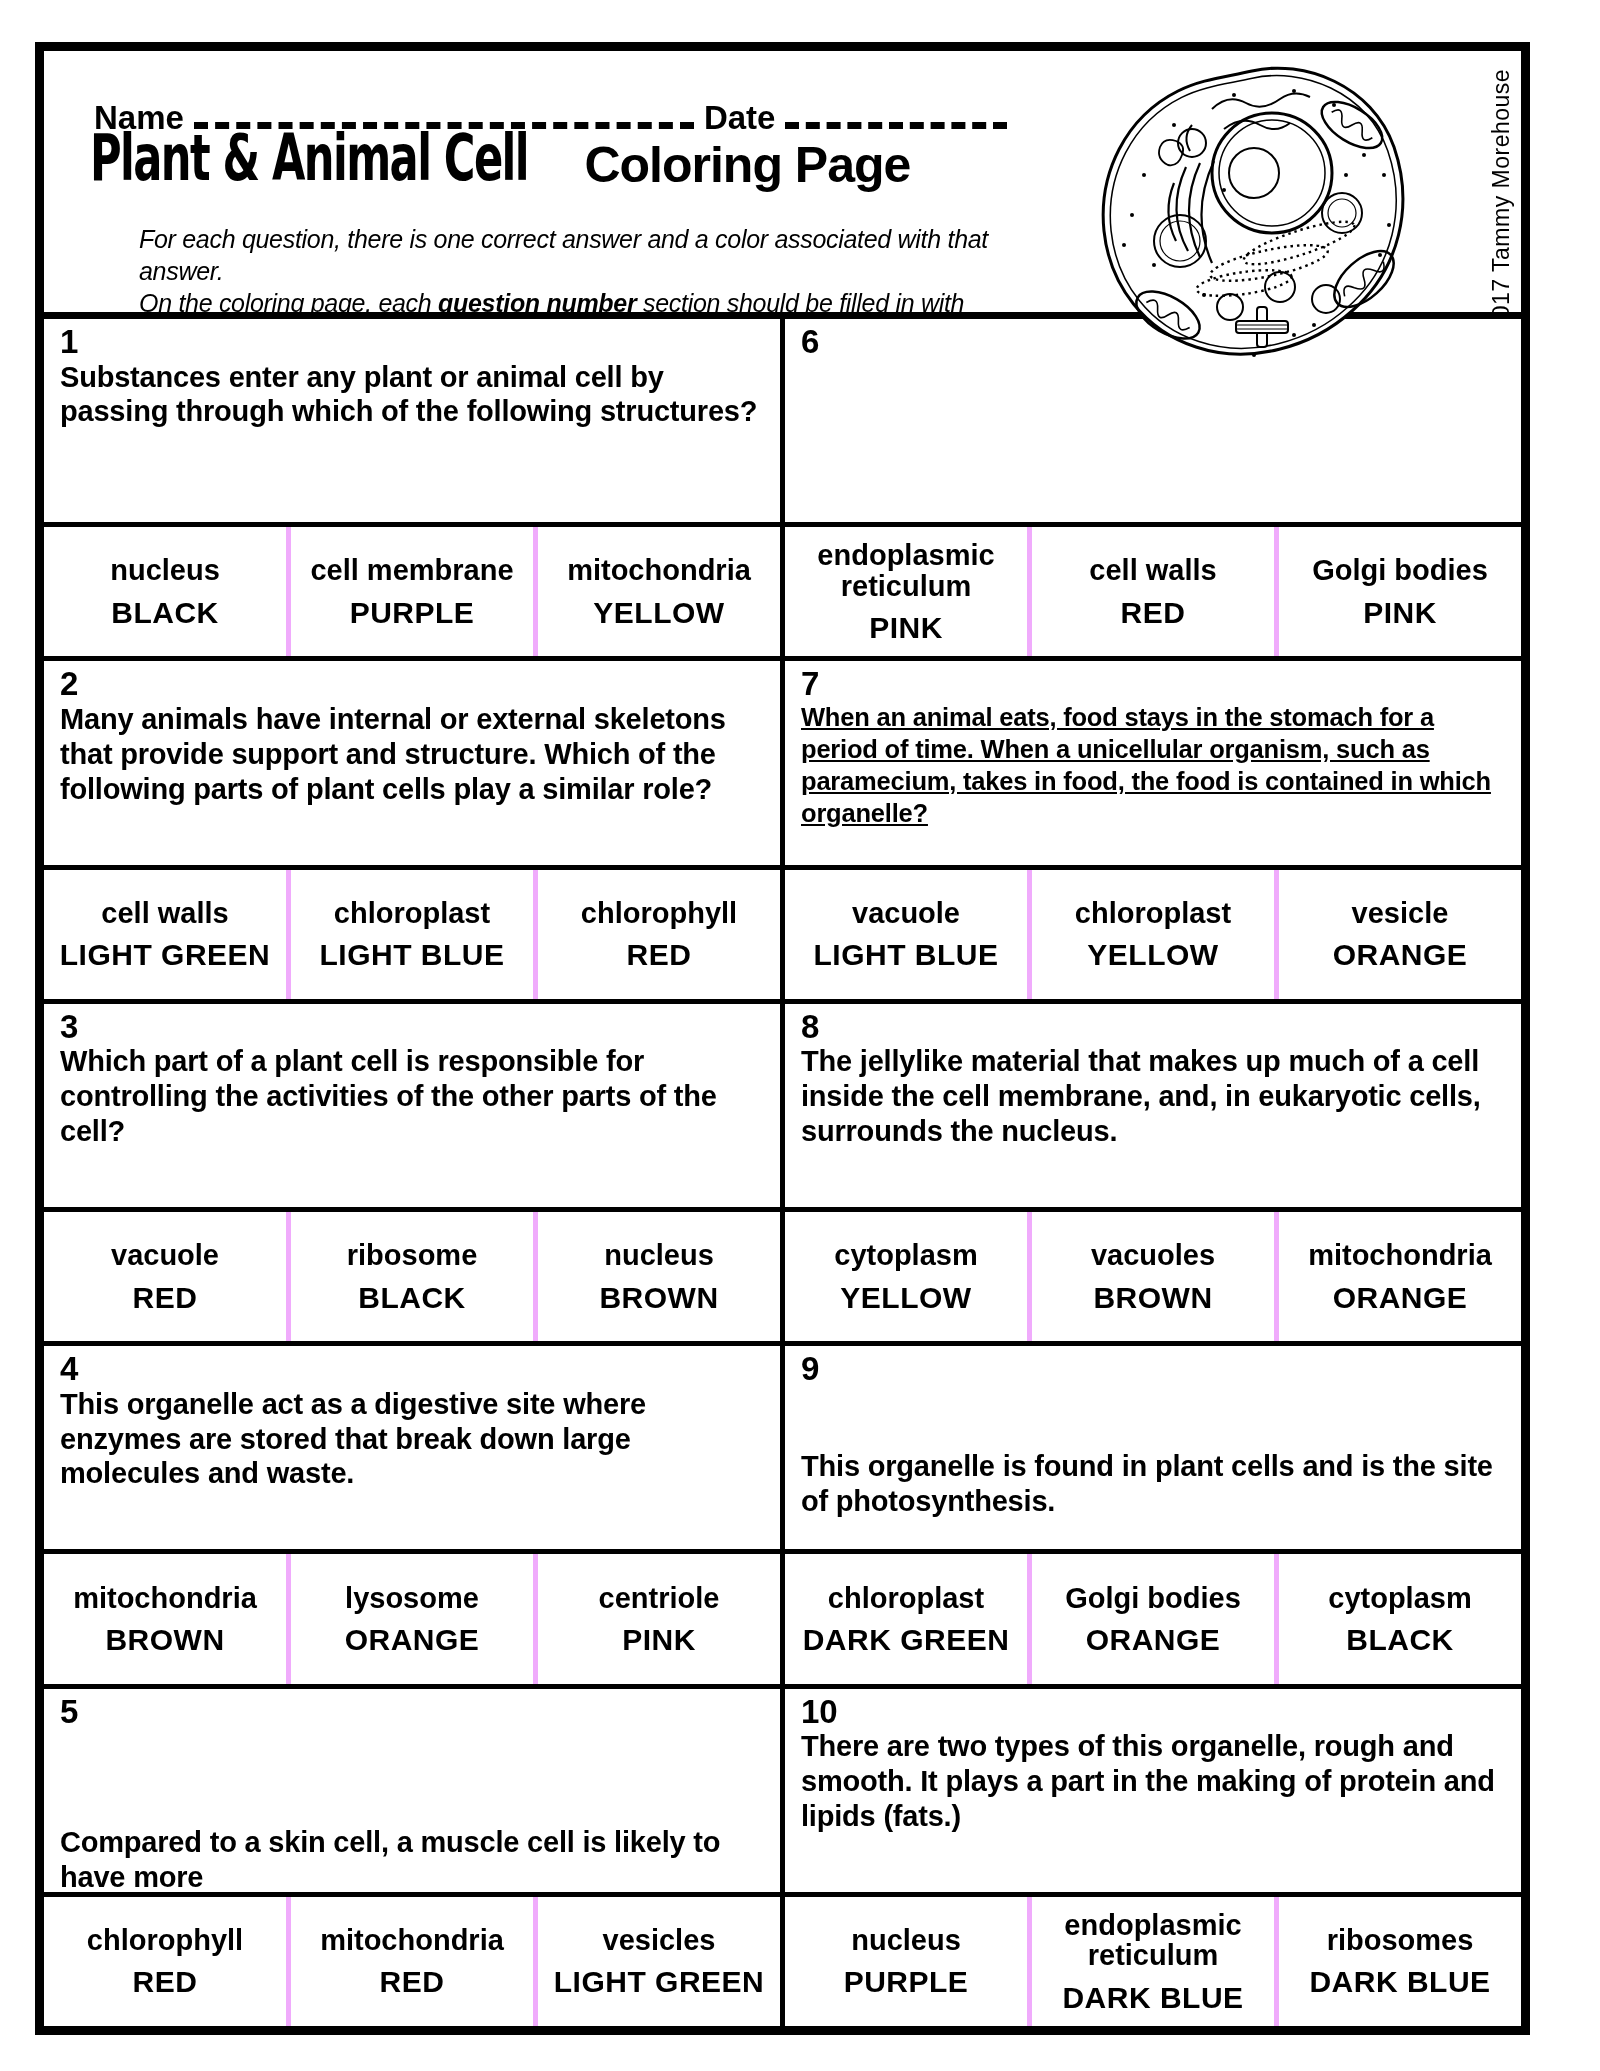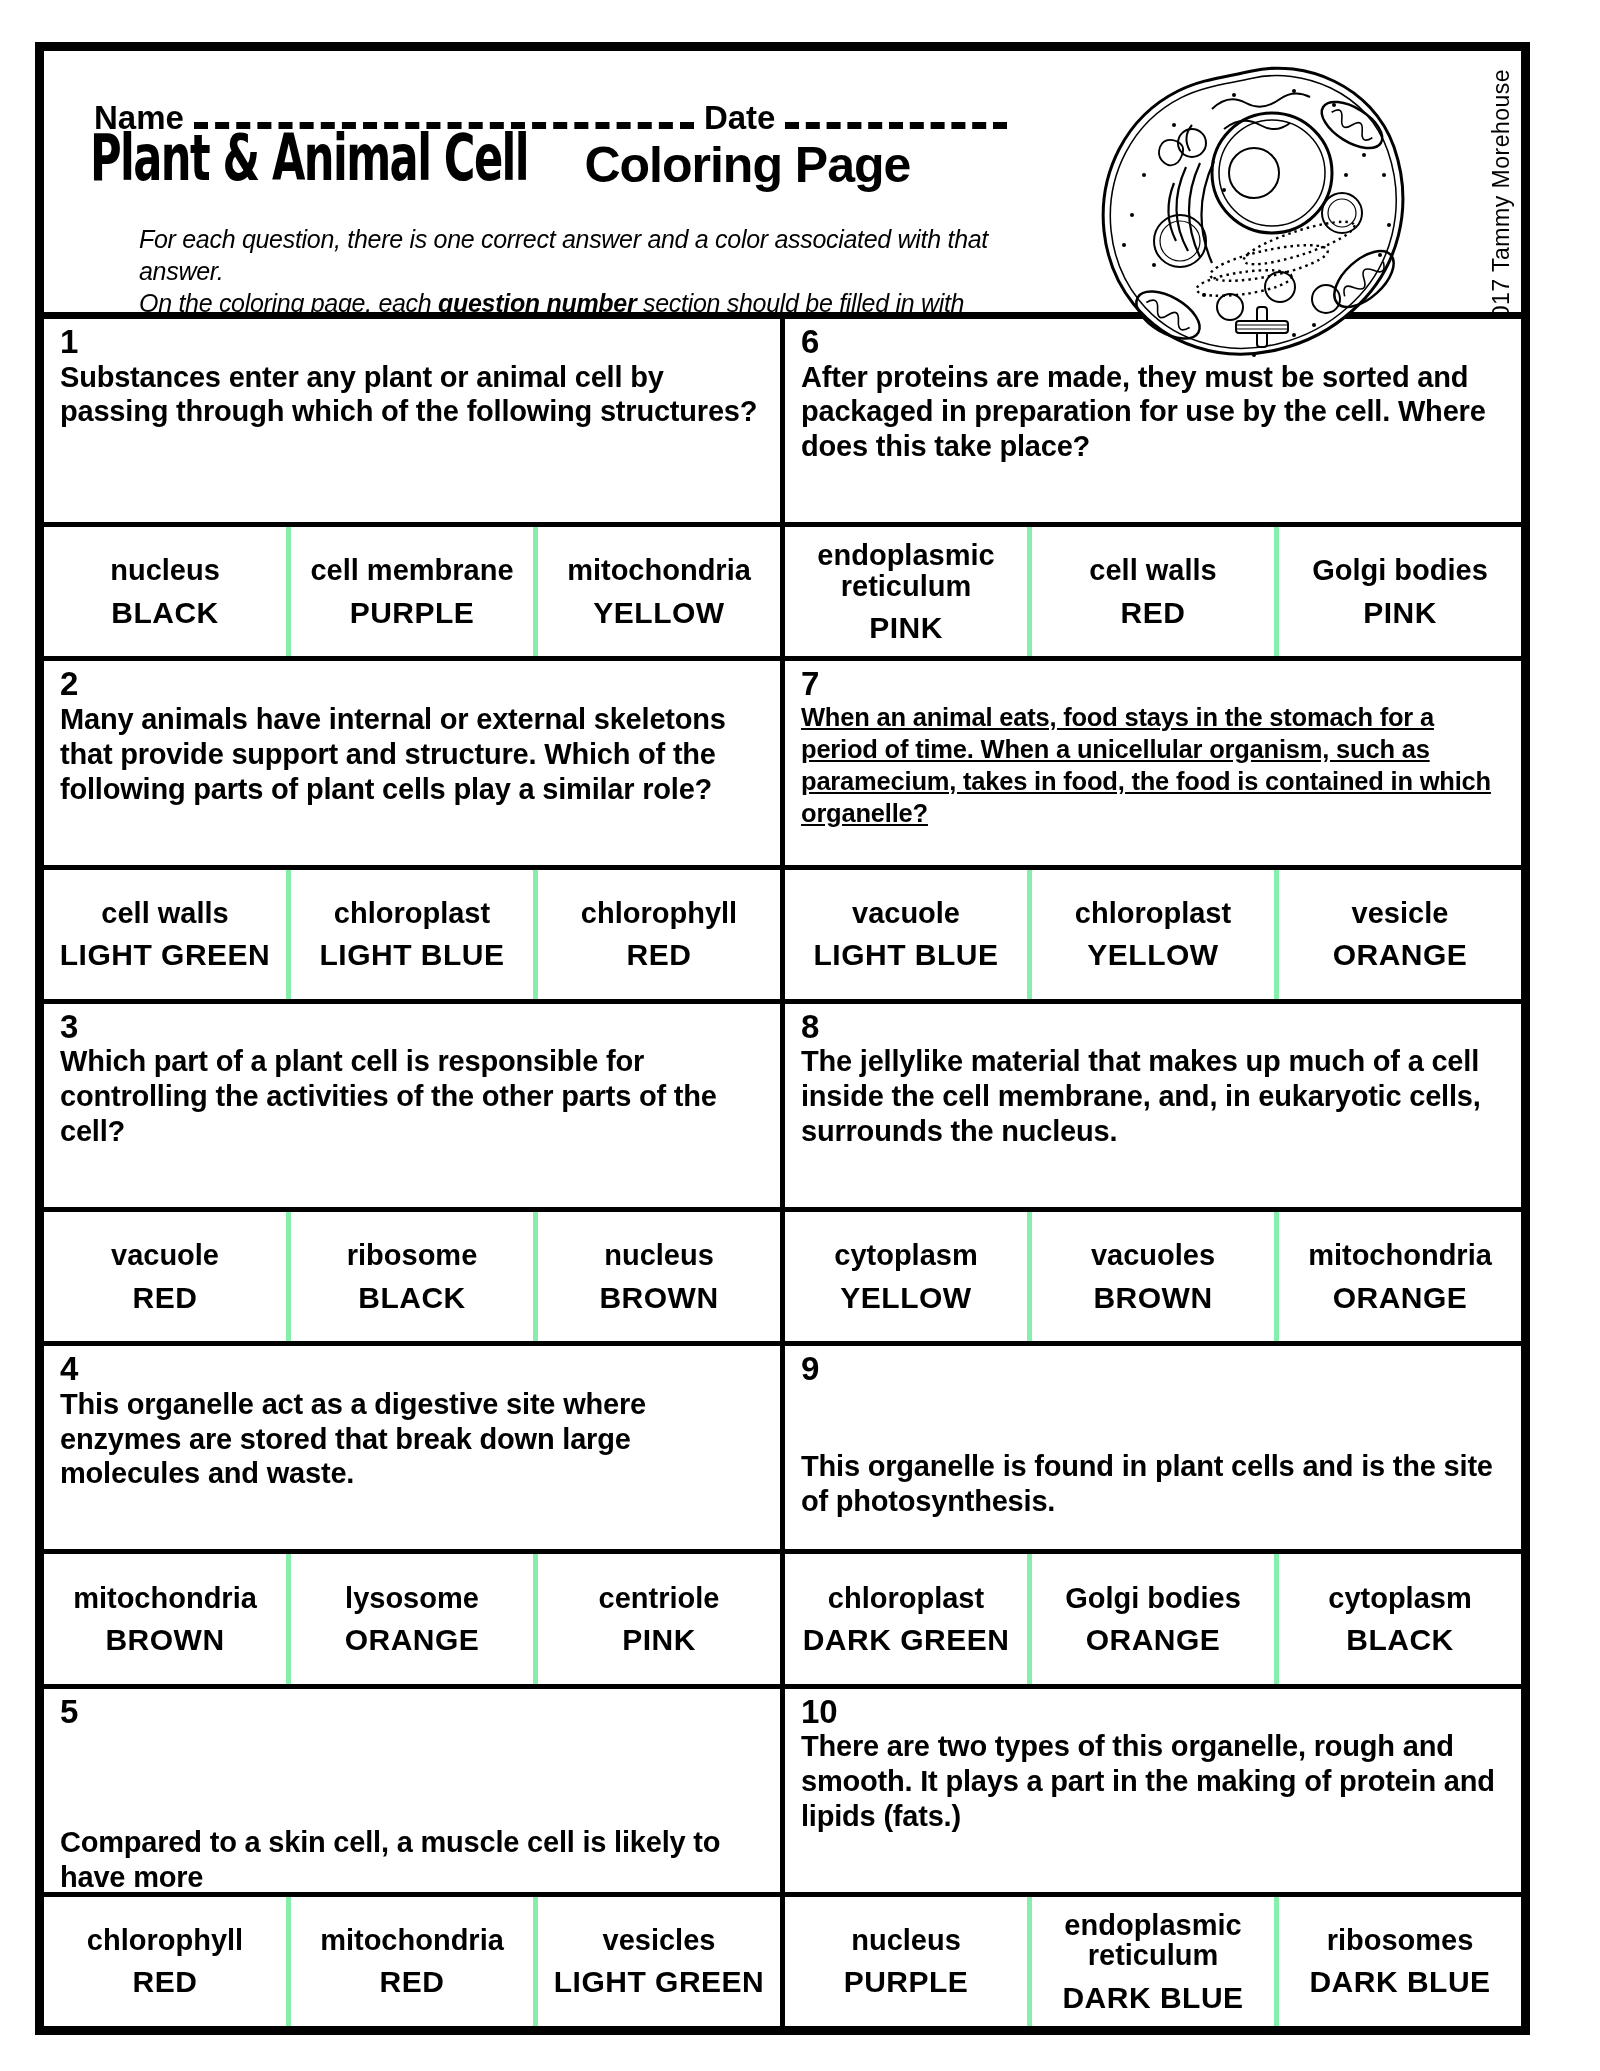--- a/index.html
+++ b/index.html
@@ -60,21 +60,21 @@
   .q-cell {
     background:#fff; padding:6px 16px 4px 16px; box-sizing:border-box;
     font-weight:bold; overflow:hidden;
   }
   .q-num { font-size:33px; line-height:1.05; }
   .q-text { font-size:29px; line-height:1.2; letter-spacing:-0.2px; }
   .q-small .q-text { font-size:25.5px; line-height:1.25;text-decoration:underline; }
   .gap-lg .q-text { margin-top:96px; }
   .gap-md .q-text { margin-top:62px; }
   .a-row {
-    display:grid; grid-template-columns:1fr 1fr 1fr; gap:5px; background:#86efac;
+    display:grid; grid-template-columns:1fr 1fr 1fr; gap:5px; background:#f0abfc;
   }
   .a-opt {
     background:#fff; display:flex; flex-direction:column; align-items:center;
     justify-content:center; gap:11px; text-align:center; padding:4px 6px;
     box-sizing:border-box;
   }
   .opt-name { font-size:29px; font-weight:bold; line-height:1.05; }
   .opt-color { font-size:30px; font-weight:bold; letter-spacing:0.5px; line-height:1.05; }
 </style>
 </head>
@@ -164,21 +164,20 @@
   </div>
 
   <div class="qa-table">
 
     <div class="q-cell">
       <div class="q-num">1</div>
       <div class="q-text">Substances enter any plant or animal cell by passing through which of the following structures?</div>
     </div>
     <div class="q-cell">
       <div class="q-num">6</div>
-      <div class="q-text">After proteins are made, they must be sorted and packaged in preparation for use by the cell. Where does this take place?</div>
     </div>
 
     <div class="a-row">
       <div class="a-opt">
         <div class="opt-name">nucleus</div>
         <div class="opt-color">BLACK</div>
       </div>
       <div class="a-opt">
         <div class="opt-name">cell membrane</div>
         <div class="opt-color">PURPLE</div>

